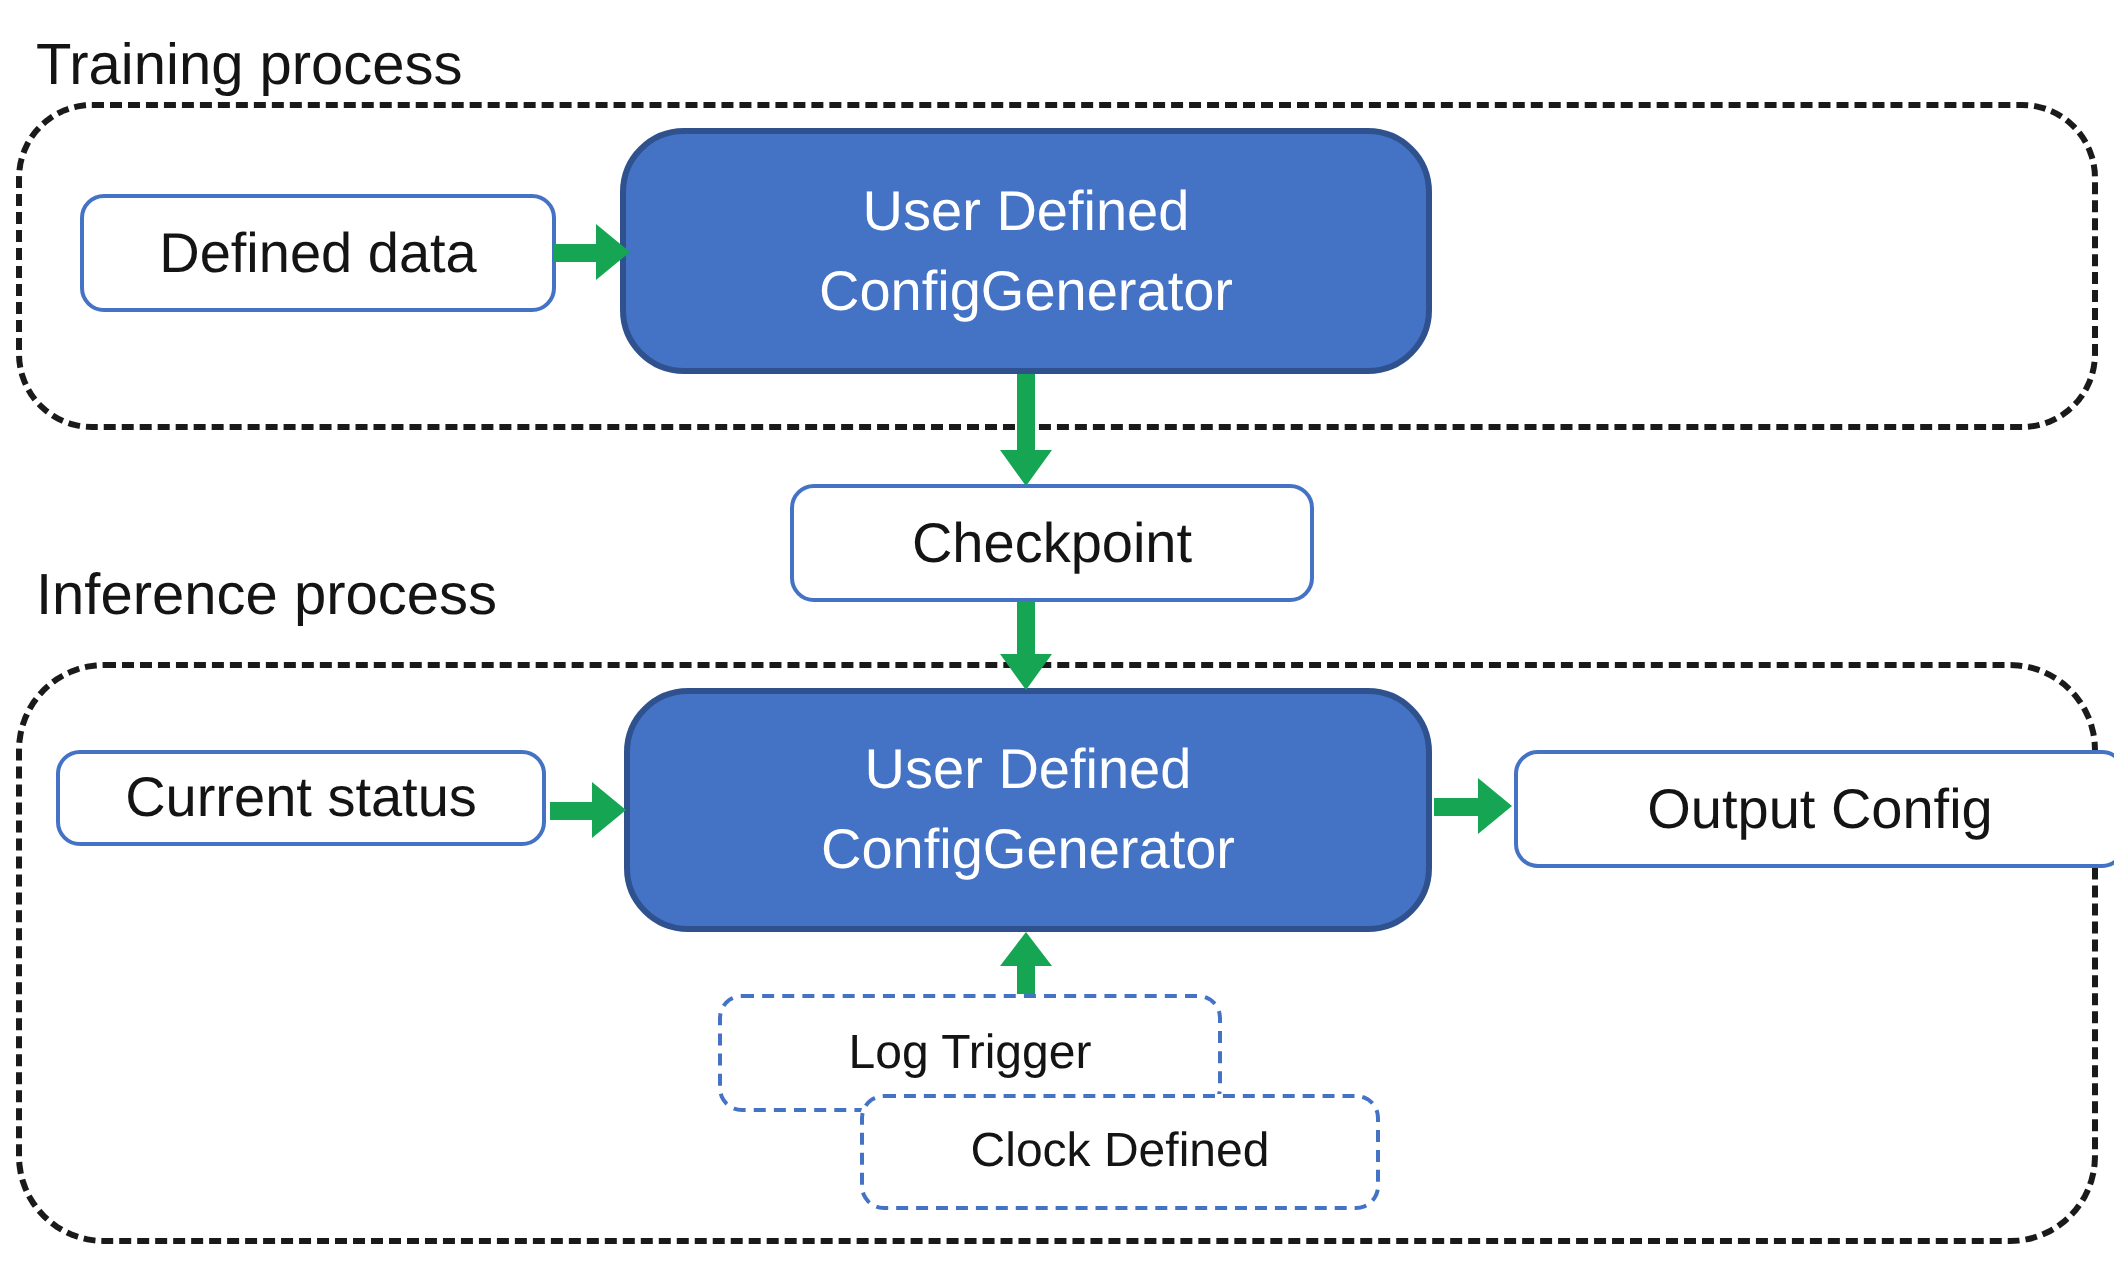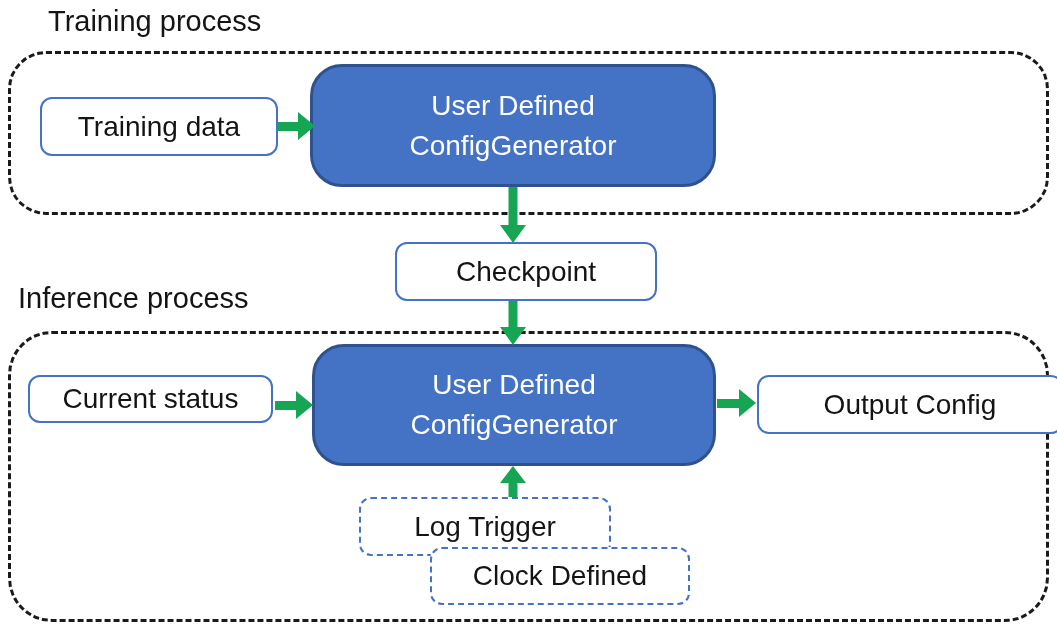--- a/index.html
+++ b/index.html
@@ -35,36 +35,36 @@
     background:var(--generator-fill);border:3px solid var(--generator-border);
     border-radius:32px;display:flex;flex-direction:column;
     align-items:center;justify-content:center;z-index:2;
   }
   .blue-box .line{
     color:var(--text-light);font-size:28px;line-height:40px;white-space:nowrap;
   }
   .trigger-box{
     background:#ffffff;border:2px dashed var(--box-border);border-radius:12px;
     display:flex;align-items:center;justify-content:center;
-    font-size:28px;color:var(--text-dark);white-space:nowrap;
+    font-size:24px;color:var(--text-dark);white-space:nowrap;
   }
   .arrow{z-index:4;}
   .arrow svg{display:block;width:100%;height:100%;}
   .arrow polygon{fill:var(--arrow-green);}
 </style>
 </head>
 <body>
 
 <div class="canvas">
 
-  <div class="abs section-title" style="left:18px;top:4px;margin-left:30px;">Training process</div>
+  <div class="abs section-title" style="left:18px;top:16px;">Training process</div>
 
   <div class="abs dashed-container" style="left:8px;top:51px;width:1041px;height:164px;"></div>
 
-  <div class="abs white-box" style="left:40px;top:97px;width:238px;height:59px;">Training data</div>
+  <div class="abs white-box" style="left:40px;top:97px;width:238px;height:59px;">Defined data</div>
 
   <div class="abs arrow" style="left:277px;top:112px;width:38px;height:28px;">
     <svg viewBox="0 0 38 28">
         <polygon points="0,10 21,10 21,0 38,14 21,28 21,19 0,19"></polygon>
       </svg>
   </div>
 
   <div class="abs blue-box" style="left:310px;top:64px;width:406px;height:123px;">
     <div class="line">User Defined</div>
     <div class="line">ConfigGenerator</div>

